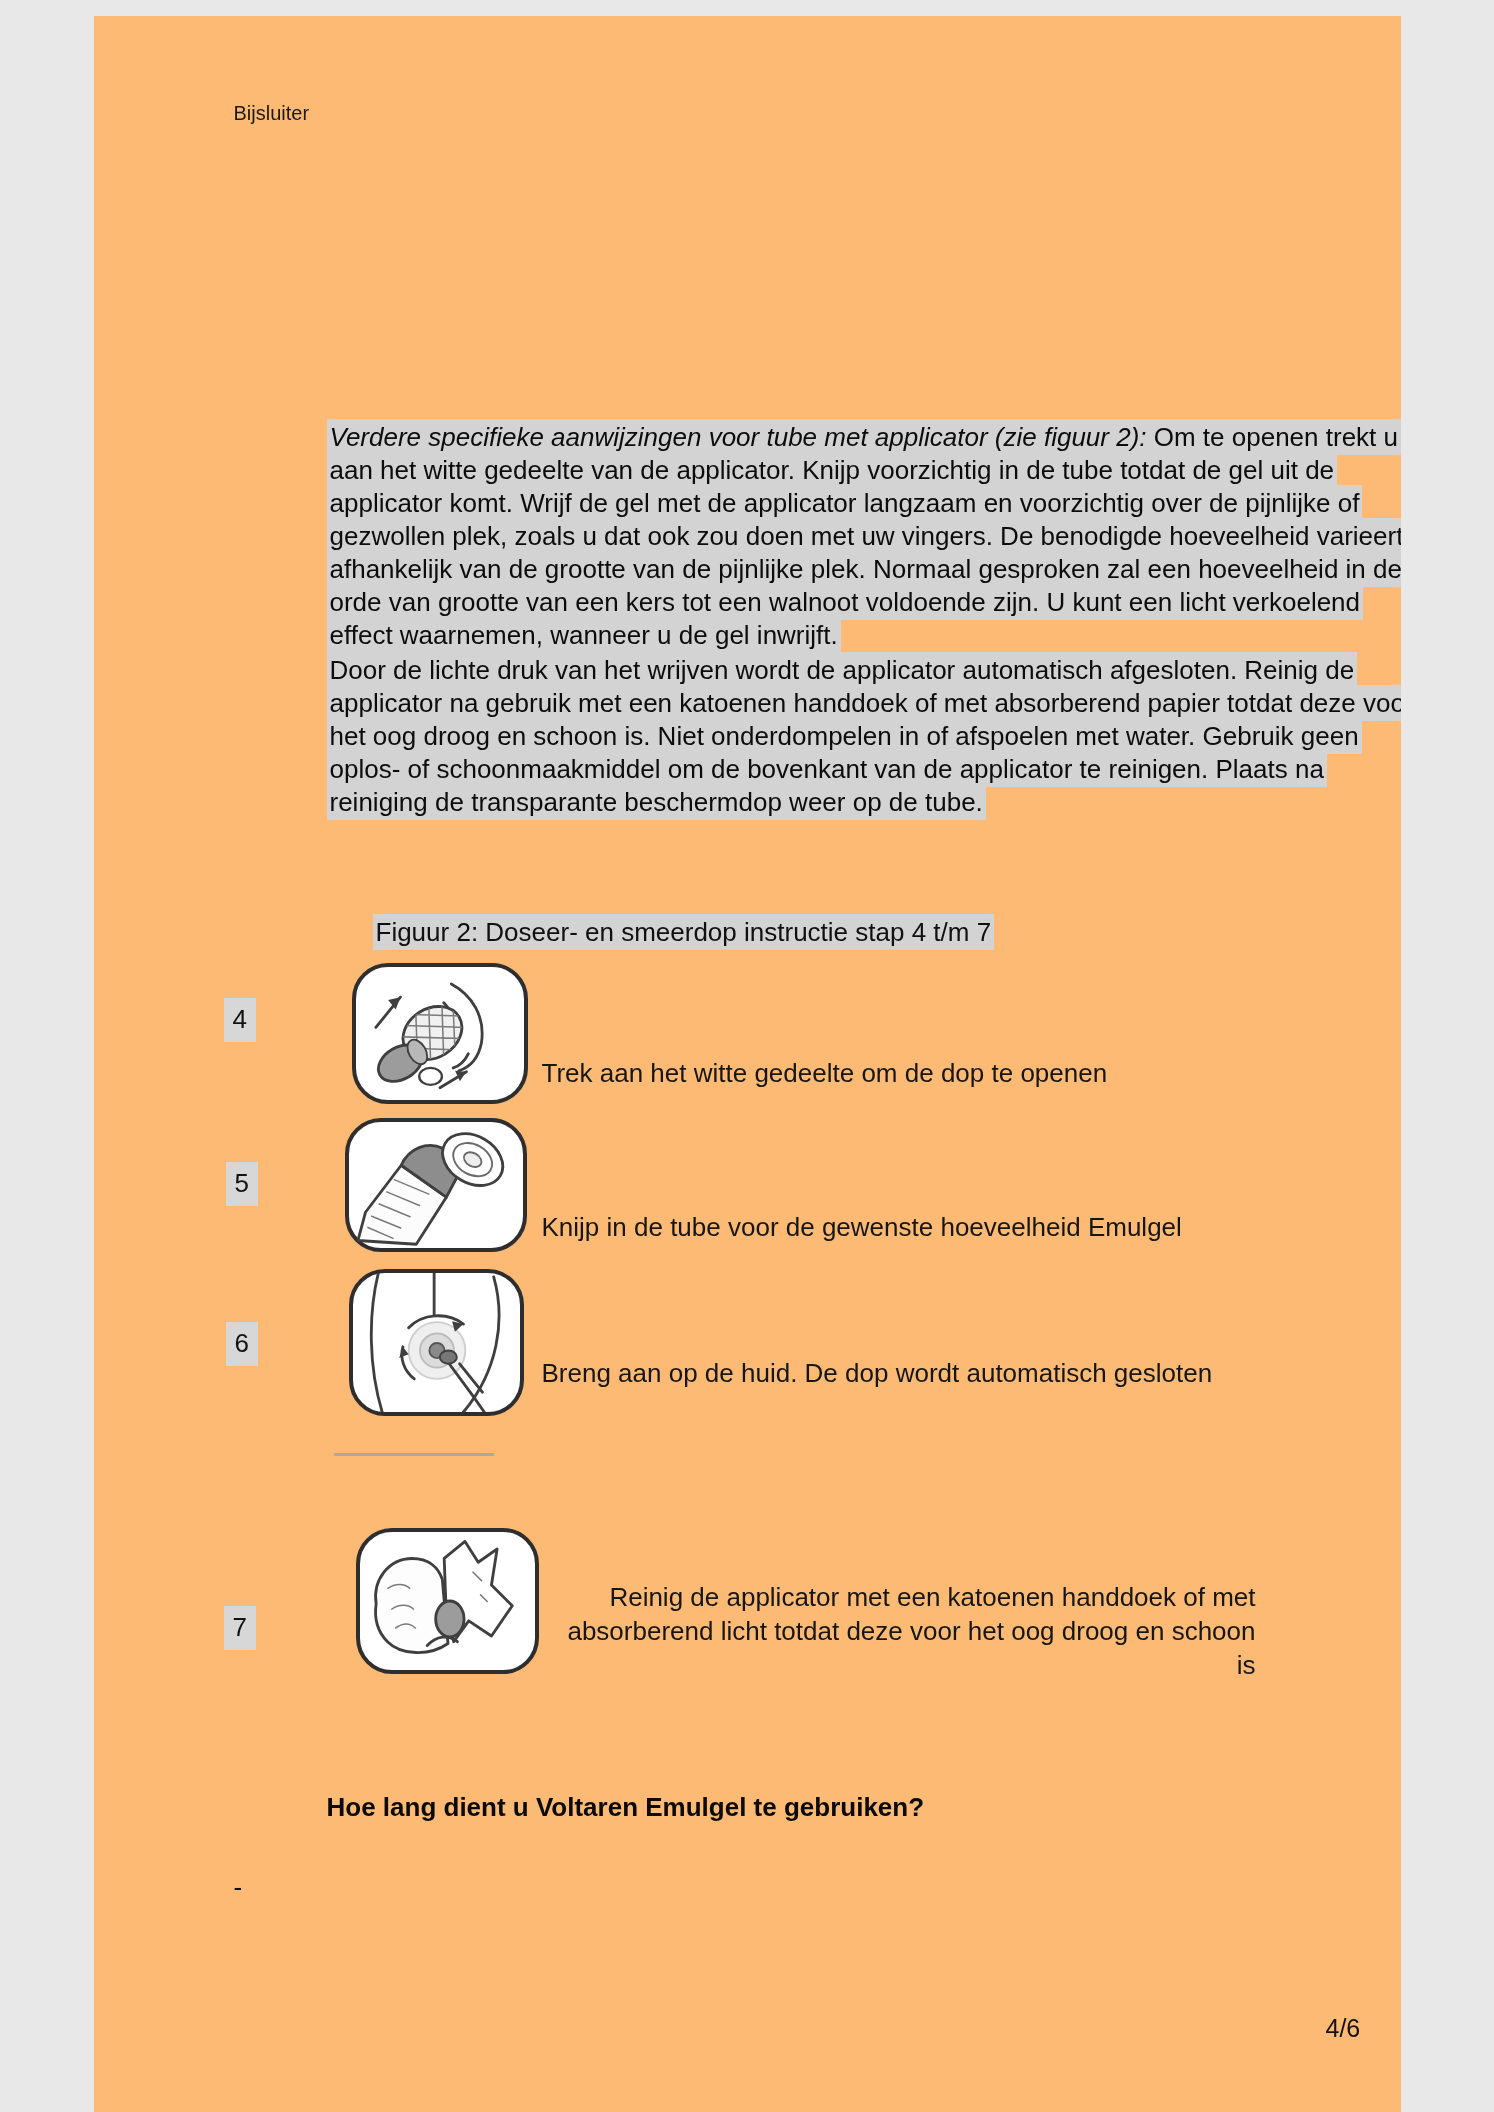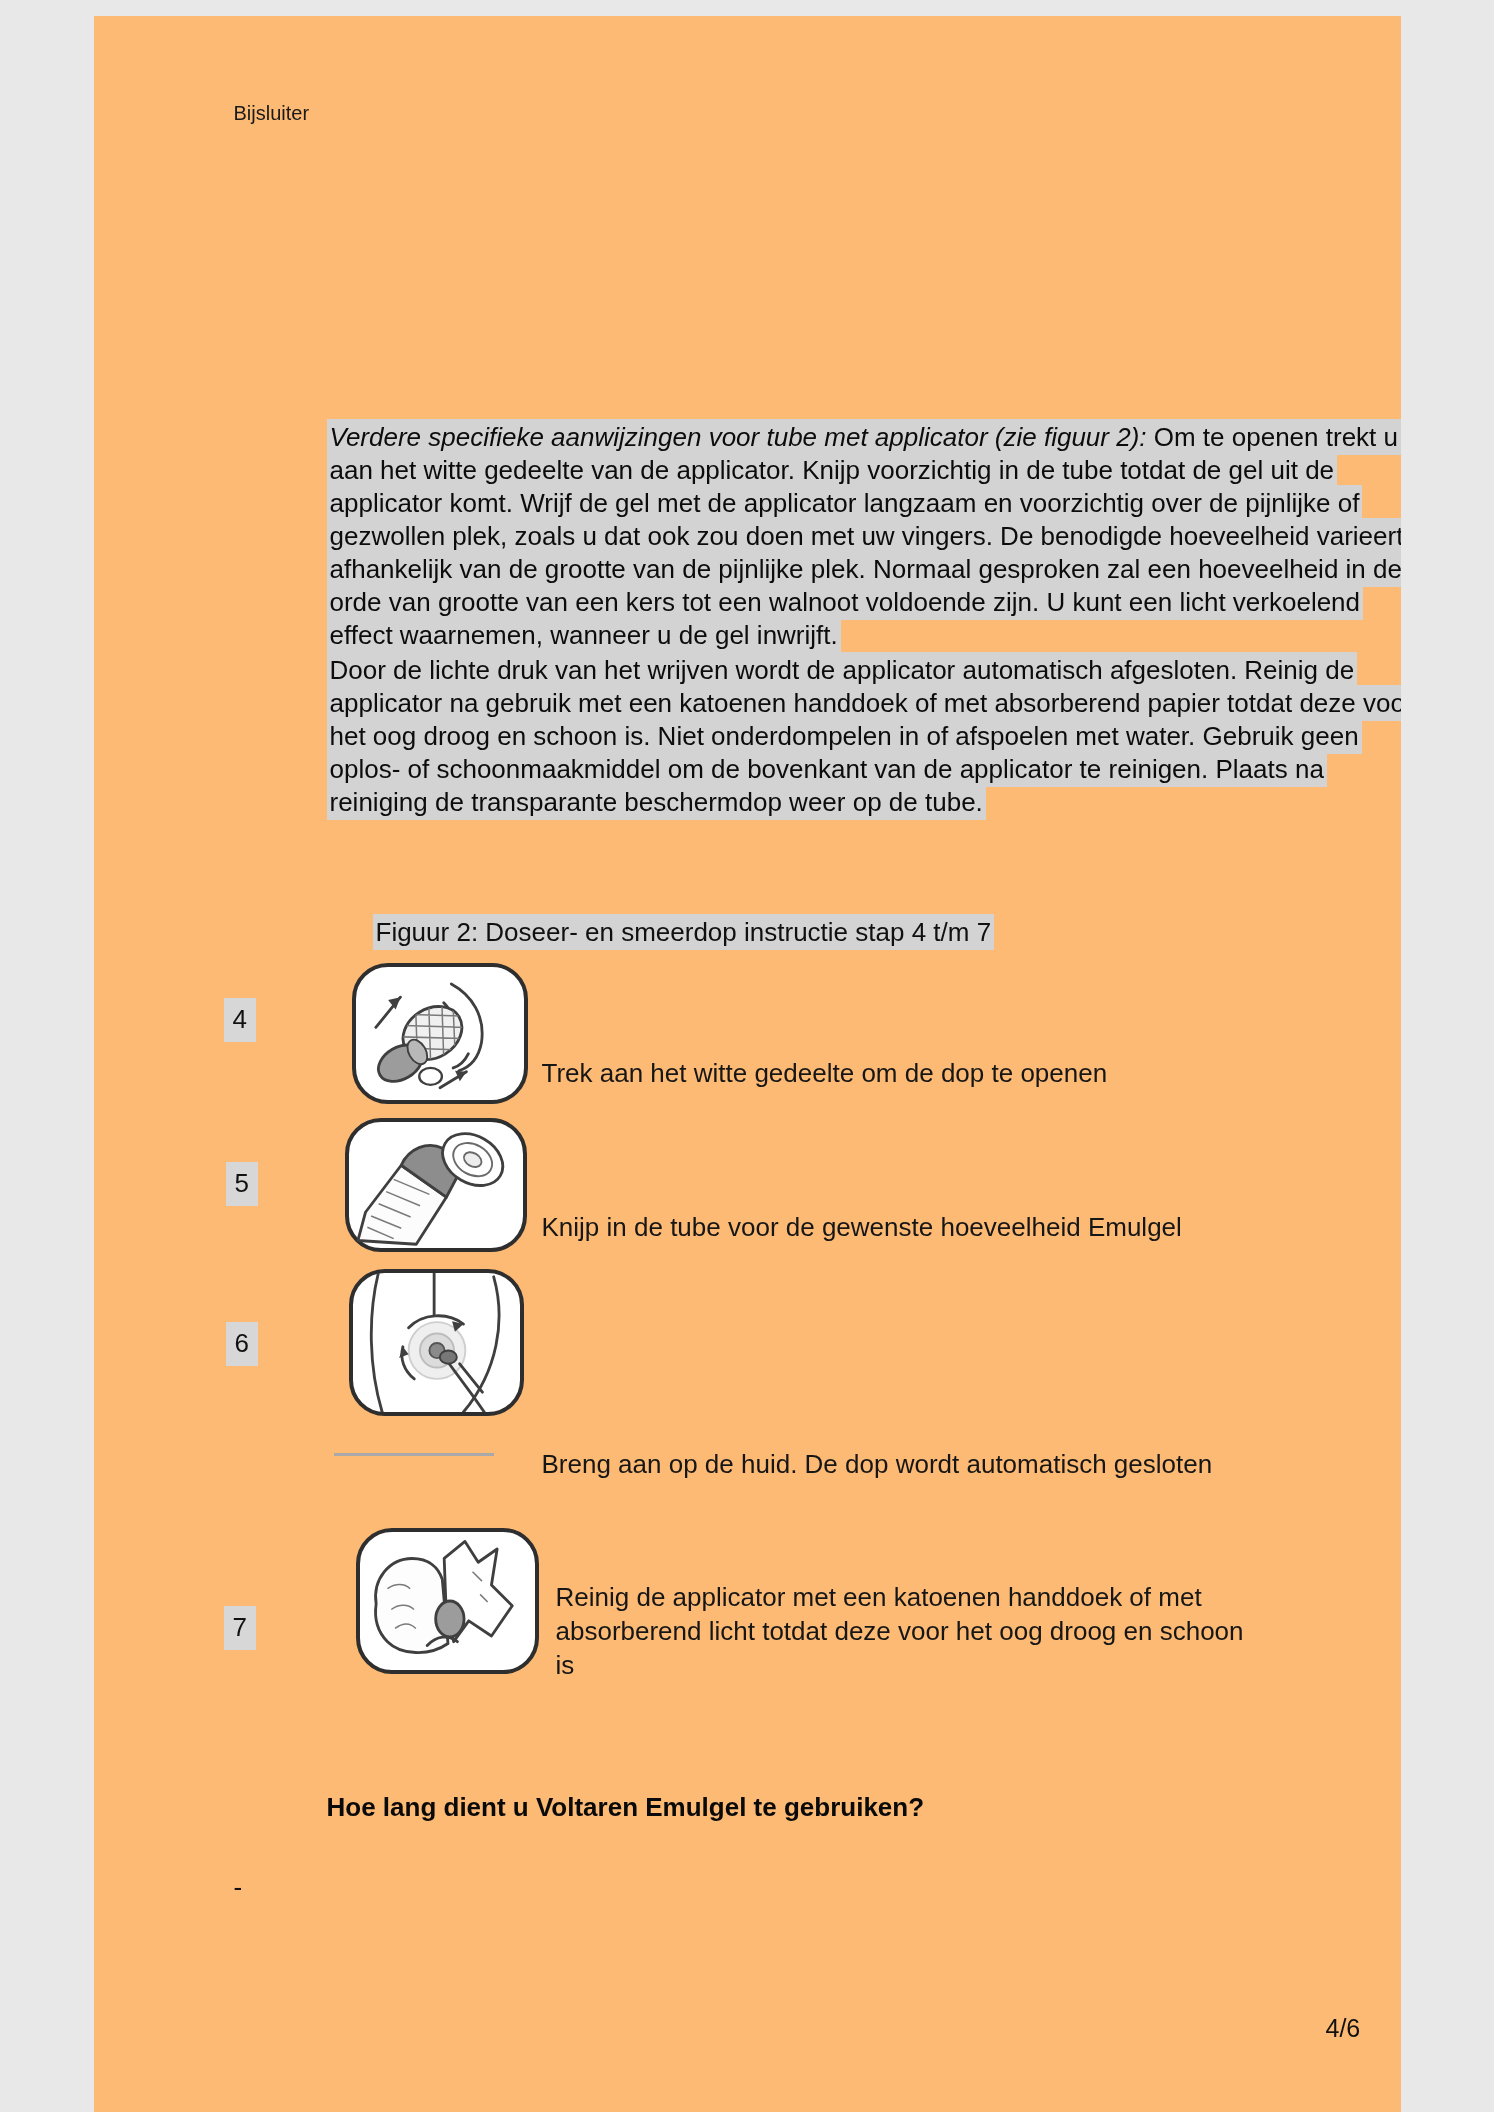--- a/index.html
+++ b/index.html
@@ -57,20 +57,21 @@
     border: 4px solid #2e2e2e;
     border-radius: 36px;
     background: #ffffff;
   }
   .step-box svg { display: block; width: 100%; height: 100%; }
   .step-caption {
     position: absolute;
     font-size: 26px;
     line-height: 34px;
     color: #161616;
+    text-align: right;
   }
   .underline-mark {
     position: absolute;
     left: 240px;
     top: 1437px;
     width: 160px;
     height: 3px;
     background: #a9a9a9;
   }
   .bottom-heading {
@@ -175,21 +176,21 @@
         <circle cx="88" cy="82" r="18" fill="#dcdcdc" stroke="#bdbdbd" stroke-width="2"></circle>
         <circle cx="88" cy="82" r="8" fill="#8a8a8a" stroke="#555555" stroke-width="2"></circle>
         <path class="lineart" d="M58,58 A40,34 0 0 1 116,54"></path>
         <path d="M116,54 l-12,-3 l3,11 z" fill="#3f3f3f"></path>
         <path class="lineart" d="M64,112 A38,34 0 0 1 52,78"></path>
         <path d="M52,78 l-4,12 l10,-4 z" fill="#3f3f3f"></path>
         <path class="lineart" d="M98,92 L126,130 L138,147 M112,96 L136,126"></path>
         <ellipse cx="100" cy="89" rx="9" ry="7" fill="#777777" stroke="#3f3f3f" stroke-width="2"></ellipse>
       </svg>
     </div>
-    <div class="step-caption" style="left:448px; top:1431px">Breng aan op de huid. De dop wordt automatisch gesloten</div>
+    <div class="step-caption" style="left:448px; top:1340px">Breng aan op de huid. De dop wordt automatisch gesloten</div>
     <div class="underline-mark"></div>
   </div>
 
   <div>
     <span class="step-num" style="left:130px; top:1590px">7</span>
     <div class="step-box" style="left:262px; top:1512px; width:183px; height:146px">
       <svg viewBox="0 0 183 146">
         <path d="M16,76 C12,50 30,28 54,28 C72,28 82,38 86,50 L92,118 C72,132 42,130 28,116 C16,104 14,90 16,76 Z" fill="#fdfdfd" stroke="#3f3f3f" stroke-width="3" stroke-linejoin="round"></path>
         <path class="lineart-thin" d="M28,60 C36,54 46,54 52,60 M32,82 C40,76 50,76 56,82 M36,102 C44,96 52,96 58,102"></path>
         <path d="M88,28 L110,10 L124,32 L144,18 L138,56 L160,78 L138,110 L114,94 L98,116 L90,82 Z" fill="#ffffff" stroke="#3f3f3f" stroke-width="3" stroke-linejoin="round"></path>

